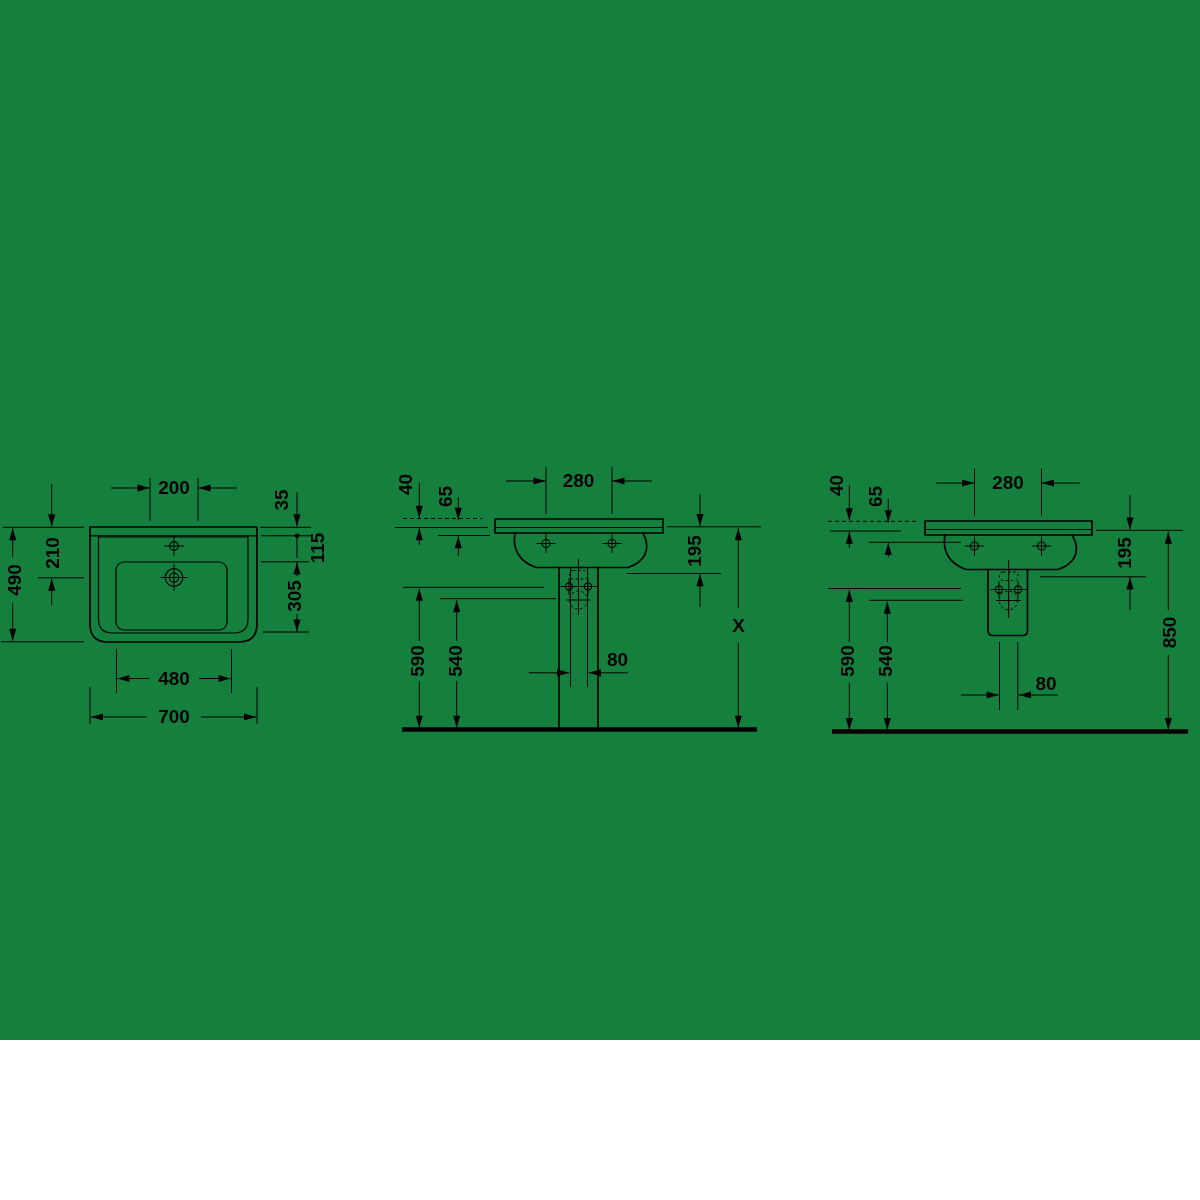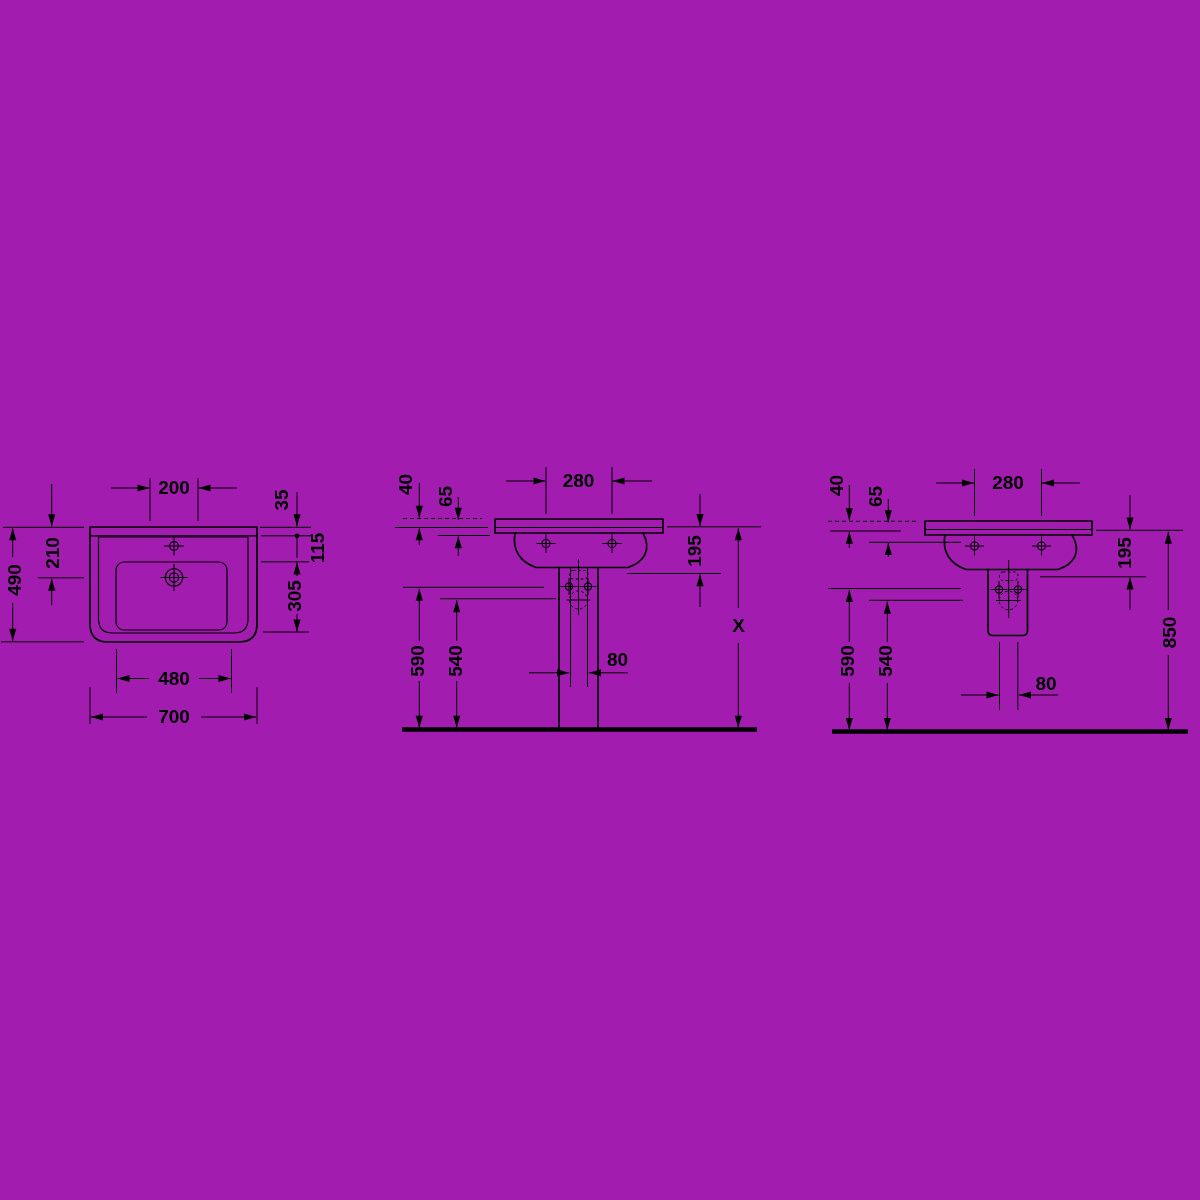--- a/index.html
+++ b/index.html
@@ -1,16 +1,16 @@
 <!DOCTYPE html>
 <html><head>
 <meta charset="utf-8">
 <style>
   html,body{margin:0;padding:0;background:#ffffff;}
-  .stage{width:1200px;height:1200px;background:#a21caf;position:relative;text-decoration:underline;}
+  .stage{width:1200px;height:1040px;background:#15803d;position:relative;text-decoration:underline;}
   svg{display:block;}
   svg text{font-family:"Liberation Sans","DejaVu Sans",sans-serif;font-weight:bold;font-size:19px;fill:#000;}
   .lbl{text-anchor:middle;dominant-baseline:central;}
   .obj{stroke:#000;stroke-width:1.7;fill:none;stroke-linejoin:round;stroke-linecap:round;}
   .obj2{stroke:#000;stroke-width:1.2;fill:none;stroke-linejoin:round;}
   .dim{stroke:#000;stroke-width:1;fill:none;}
   .dsh{stroke:#000;stroke-width:1;fill:none;stroke-dasharray:4 3;}
   .dsh2{stroke:#000;stroke-width:1;fill:none;stroke-dasharray:2.5 2.5;}
   .floor{stroke:#000;stroke-width:4.5;fill:none;}
 </style>

